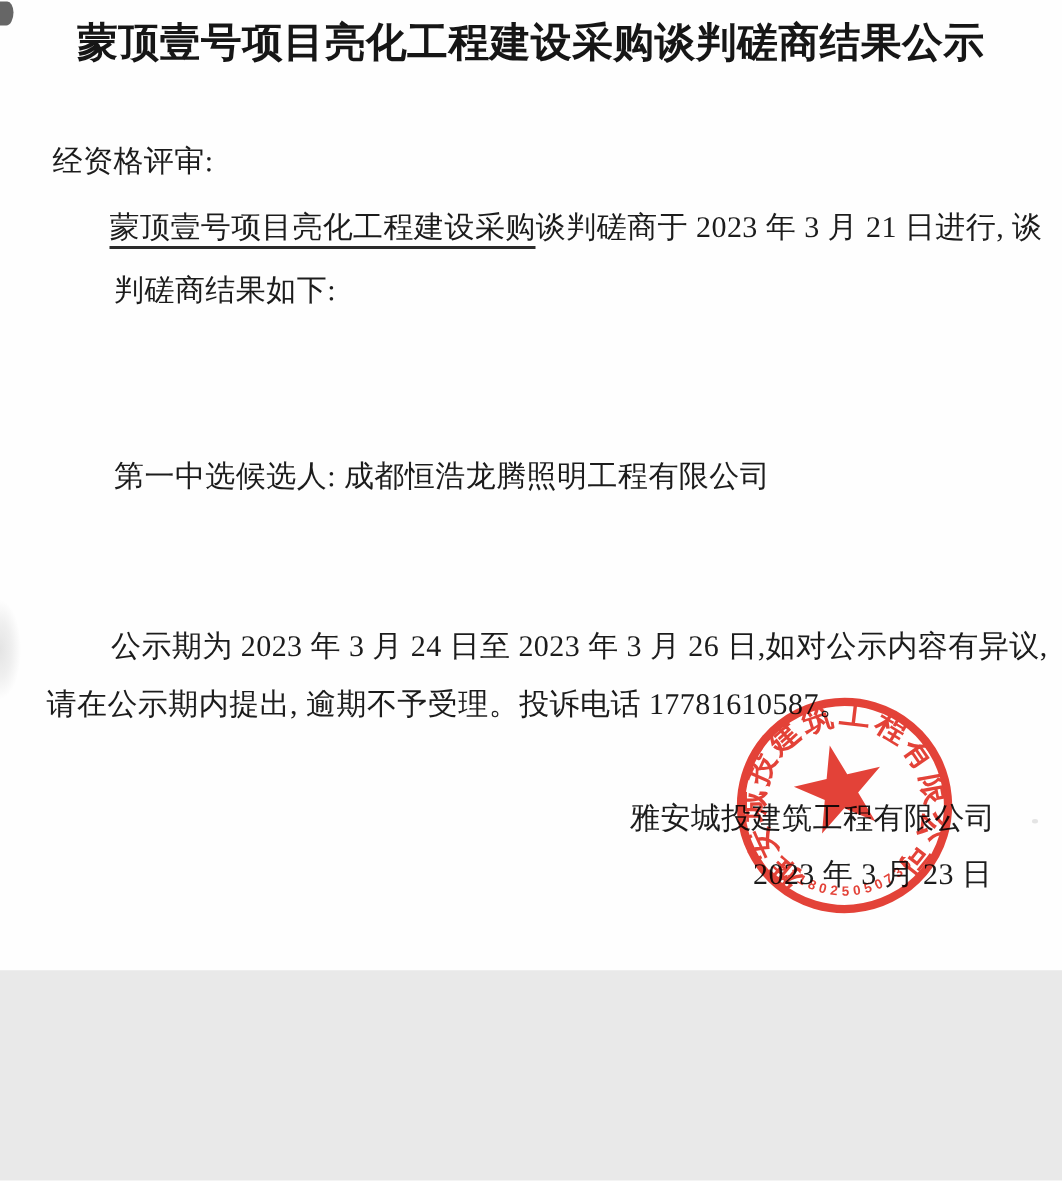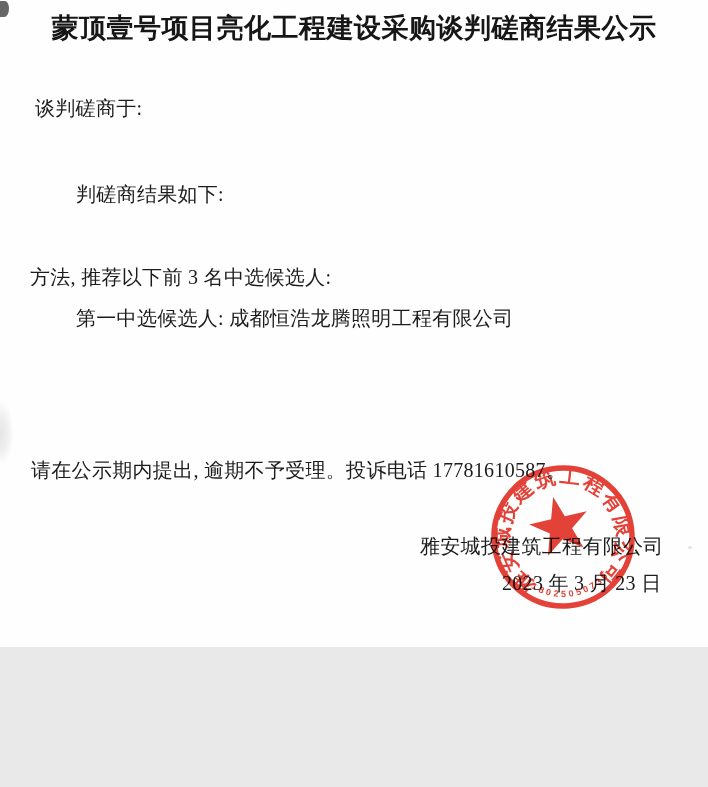--- a/index.html
+++ b/index.html
@@ -84,29 +84,30 @@
   .speck2 { left: 208px; top: 758px; width: 2px; height: 2px; }
   .speck3 { left: 688px; top: 546px; width: 4px; height: 3px; }
 </style>
 </head>
 <body>
 
 <div class="page">
 
   <h1 class="title">蒙顶壹号项目亮化工程建设采购谈判磋商结果公示</h1>
 
-  <div class="line salutation">谈判磋商于:</div>
+  <div class="line salutation">经资格评审:</div>
 
+  <div class="line p1l1"><span class="u">蒙顶壹号项目亮化工程建设采购</span><span>谈判磋商于 2023 年 3 月 21 日进行, 谈</span></div>
 
   <div class="line p1l2">判磋商结果如下:</div>
 
-  <div class="line p2l2">方法, 推荐以下前 3 名中选候选人:</div>
 
   <div class="line c1">第一中选候选人: 成都恒浩龙腾照明工程有限公司</div>
 
+  <div class="line p3l1">公示期为 2023 年 3 月 24 日至 2023 年 3 月 26 日,如对公示内容有异议,</div>
   <div class="line p3l2">请在公示期内提出, 逾期不予受理。投诉电话 17781610587。</div>
 
   <div class="line signature">雅安城投建筑工程有限公司</div>
   <div class="line sigdate">2023 年 3 月 23 日</div>
 
   <svg class="seal" viewBox="-85 -85 170 170" xmlns="http://www.w3.org/2000/svg">
     <defs>
       <path id="sealArcTop" d="M -31,44.2 A 54,54 0 1 1 31,44.2" fill="none"></path>
       <path id="sealArcBottom" d="M -47.3,37 A 60,60 0 0 0 47.3,37" fill="none"></path>
     </defs>

